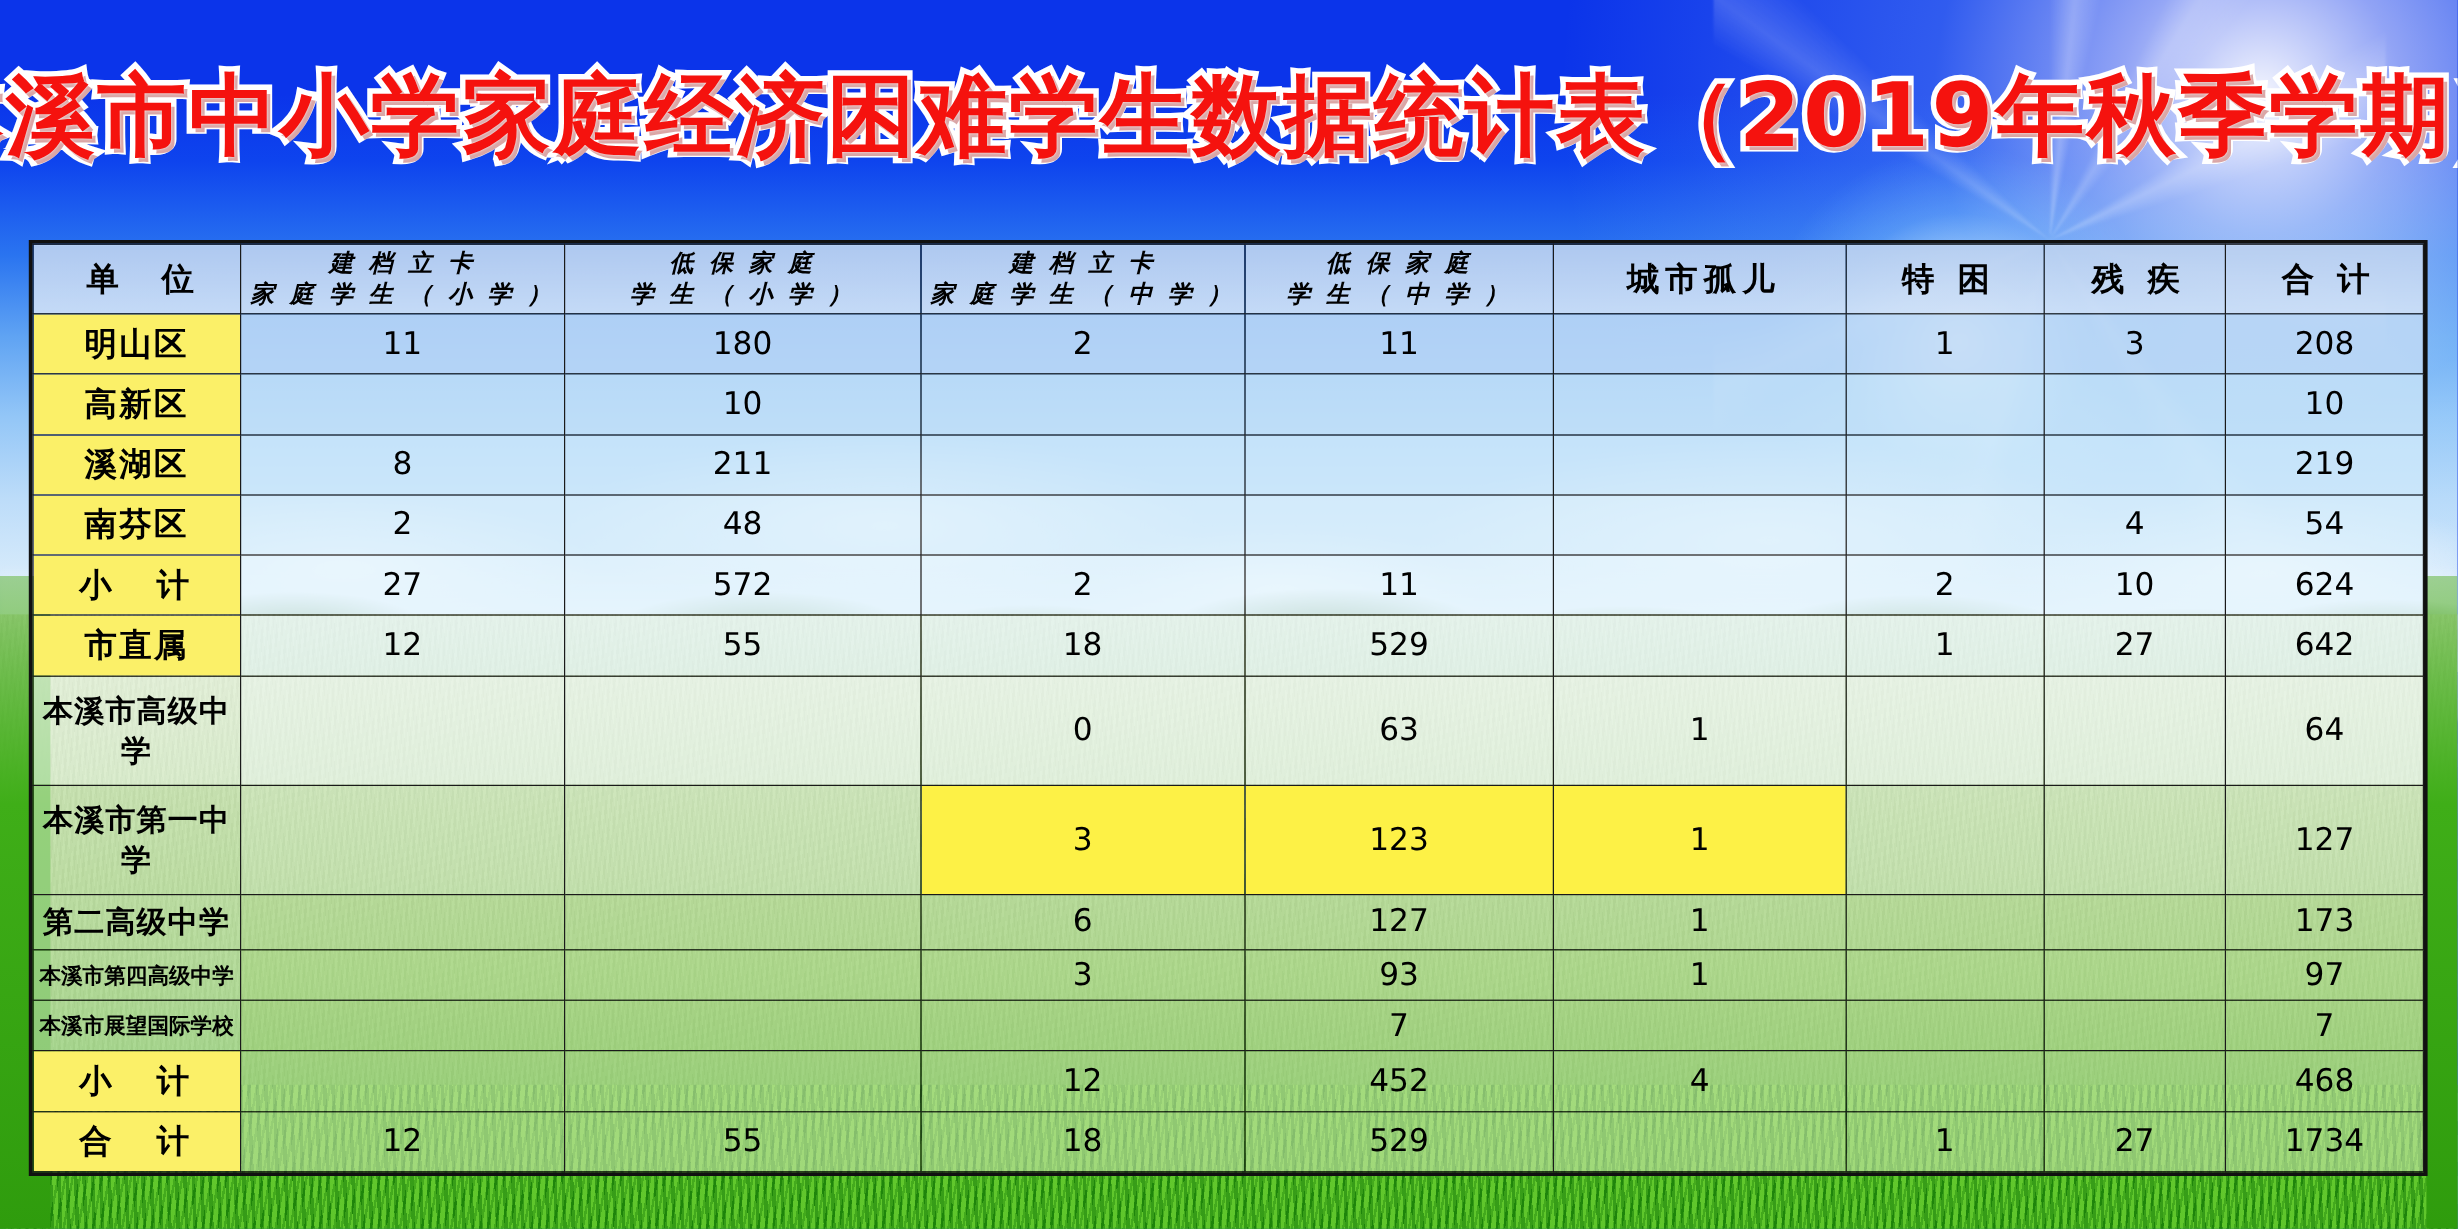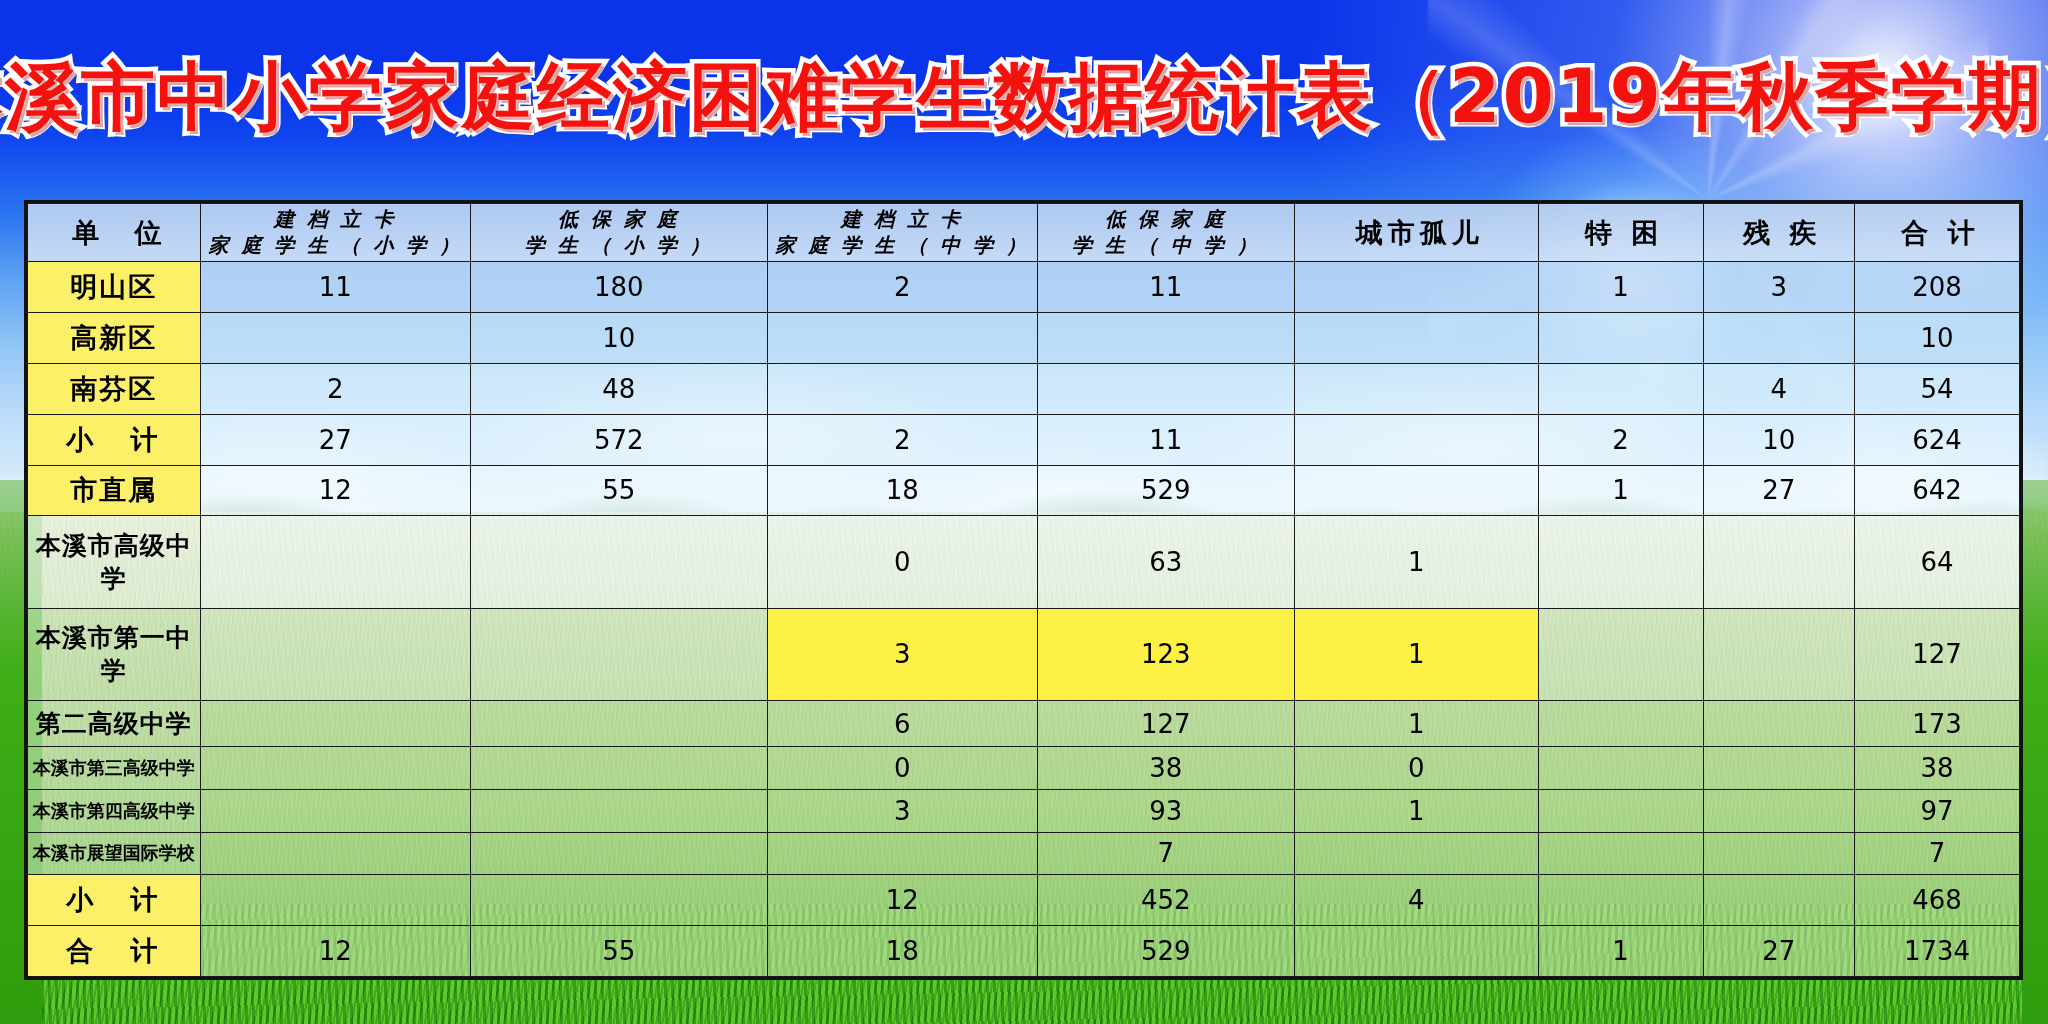--- a/index.html
+++ b/index.html
@@ -273,20 +273,31 @@
           <td class="rowlabel">高新区</td>
           <td class="num"></td>
           <td class="num">10</td>
           <td class="num"></td>
           <td class="num"></td>
           <td class="num"></td>
           <td class="num"></td>
           <td class="num"></td>
           <td class="num">10</td>
         </tr>
+        <tr class="r3">
+          <td class="rowlabel">溪湖区</td>
+          <td class="num">8</td>
+          <td class="num">211</td>
+          <td class="num"></td>
+          <td class="num"></td>
+          <td class="num"></td>
+          <td class="num"></td>
+          <td class="num"></td>
+          <td class="num">219</td>
+        </tr>
         <tr class="r4">
           <td class="rowlabel">南芬区</td>
           <td class="num">2</td>
           <td class="num">48</td>
           <td class="num"></td>
           <td class="num"></td>
           <td class="num"></td>
           <td class="num"></td>
           <td class="num">4</td>
           <td class="num">54</td>
@@ -339,31 +350,20 @@
           <td class="rowlabel plain big">第二高级中学</td>
           <td class="num"></td>
           <td class="num"></td>
           <td class="num">6</td>
           <td class="num">127</td>
           <td class="num">1</td>
           <td class="num"></td>
           <td class="num"></td>
           <td class="num">173</td>
         </tr>
-        <tr class="r10">
-          <td class="rowlabel plain small">本溪市第三高级中学</td>
-          <td class="num"></td>
-          <td class="num"></td>
-          <td class="num">0</td>
-          <td class="num">38</td>
-          <td class="num">0</td>
-          <td class="num"></td>
-          <td class="num"></td>
-          <td class="num">38</td>
-        </tr>
         <tr class="r11">
           <td class="rowlabel plain small">本溪市第四高级中学</td>
           <td class="num"></td>
           <td class="num"></td>
           <td class="num">3</td>
           <td class="num">93</td>
           <td class="num">1</td>
           <td class="num"></td>
           <td class="num"></td>
           <td class="num">97</td>

